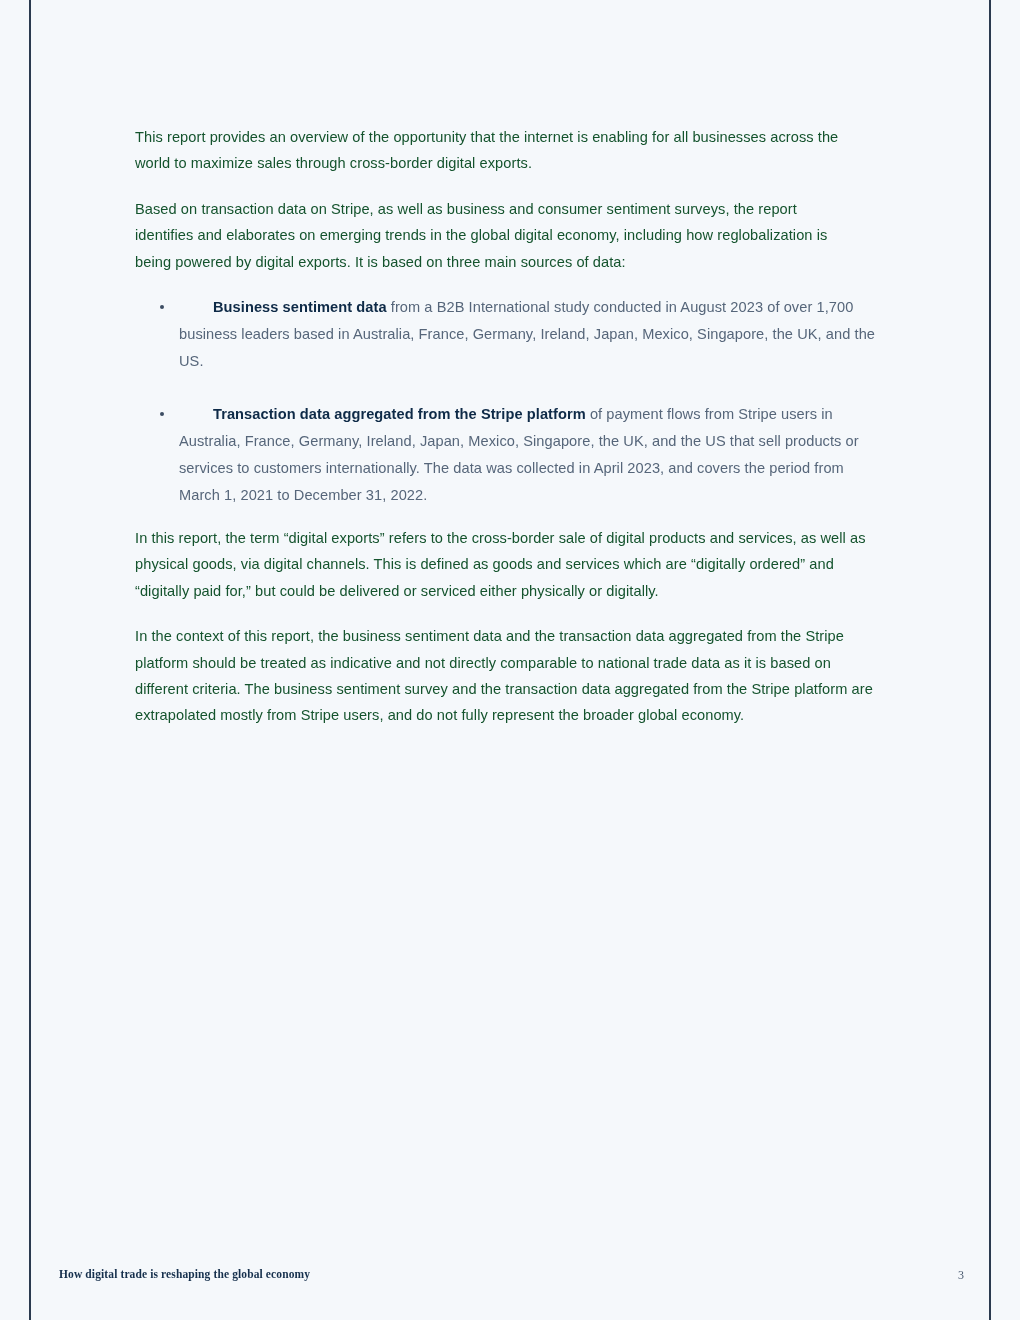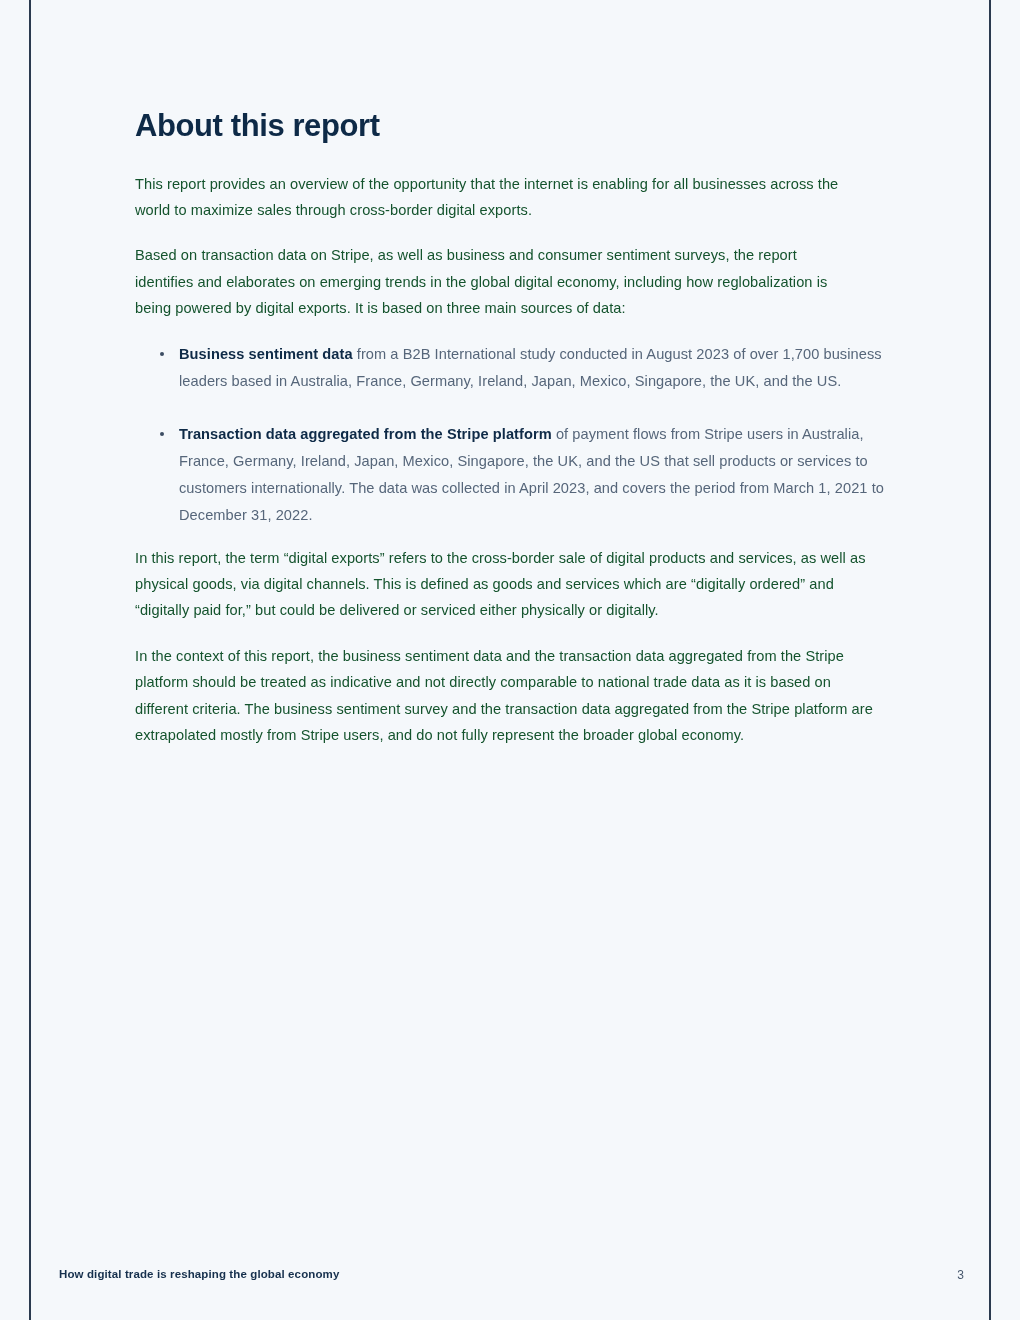--- a/index.html
+++ b/index.html
@@ -80,30 +80,32 @@
     left: 25px;
     top: 11px;
     width: 4px;
     height: 4px;
     border-radius: 50%;
     background: #3c4d63;
   }
   .lead-in {
     font-weight: bold;
     color: #0e2a47;
+    margin-left: 34px;
   }
 
   .para-narrow { width: 708px; }
 
   .footer {
     position: absolute;
     left: 59px;
     right: 56px;
     top: 1268px;
     height: 20px;
+    font-family: Liberation Serif, serif;
   }
   .footer-title {
     position: absolute;
     left: 0;
     top: 0;
     font-size: 11.5px;
     font-weight: bold;
     letter-spacing: 0.01em;
     color: #16304d;
   }
@@ -118,21 +120,20 @@
 </head>
 <body>
 
 <div class="page">
 
   <div class="edge-rule left"></div>
   <div class="edge-rule right"></div>
 
   <div class="content">
 
-    <h1 class="page-title">About this report</h1>
 
     <p class="body-text para-narrow">This report provides an overview of the opportunity that the internet is enabling for all businesses across the world to maximize sales through cross-border digital exports.</p>
 
     <p class="body-text para-narrow">Based on transaction data on Stripe, as well as business and consumer sentiment surveys, the report identifies and elaborates on emerging trends in the global digital economy, including how reglobalization is being powered by digital exports. It is based on three main sources of data:</p>
 
     <ul class="source-list">
       <li>
         <span class="bullet-dot"></span>
         <span class="lead-in">Business sentiment data</span><span> from a B2B International study conducted in August 2023 of over 1,700 business leaders based in Australia, France, Germany, Ireland, Japan, Mexico, Singapore, the UK, and the US.</span>
       </li>

